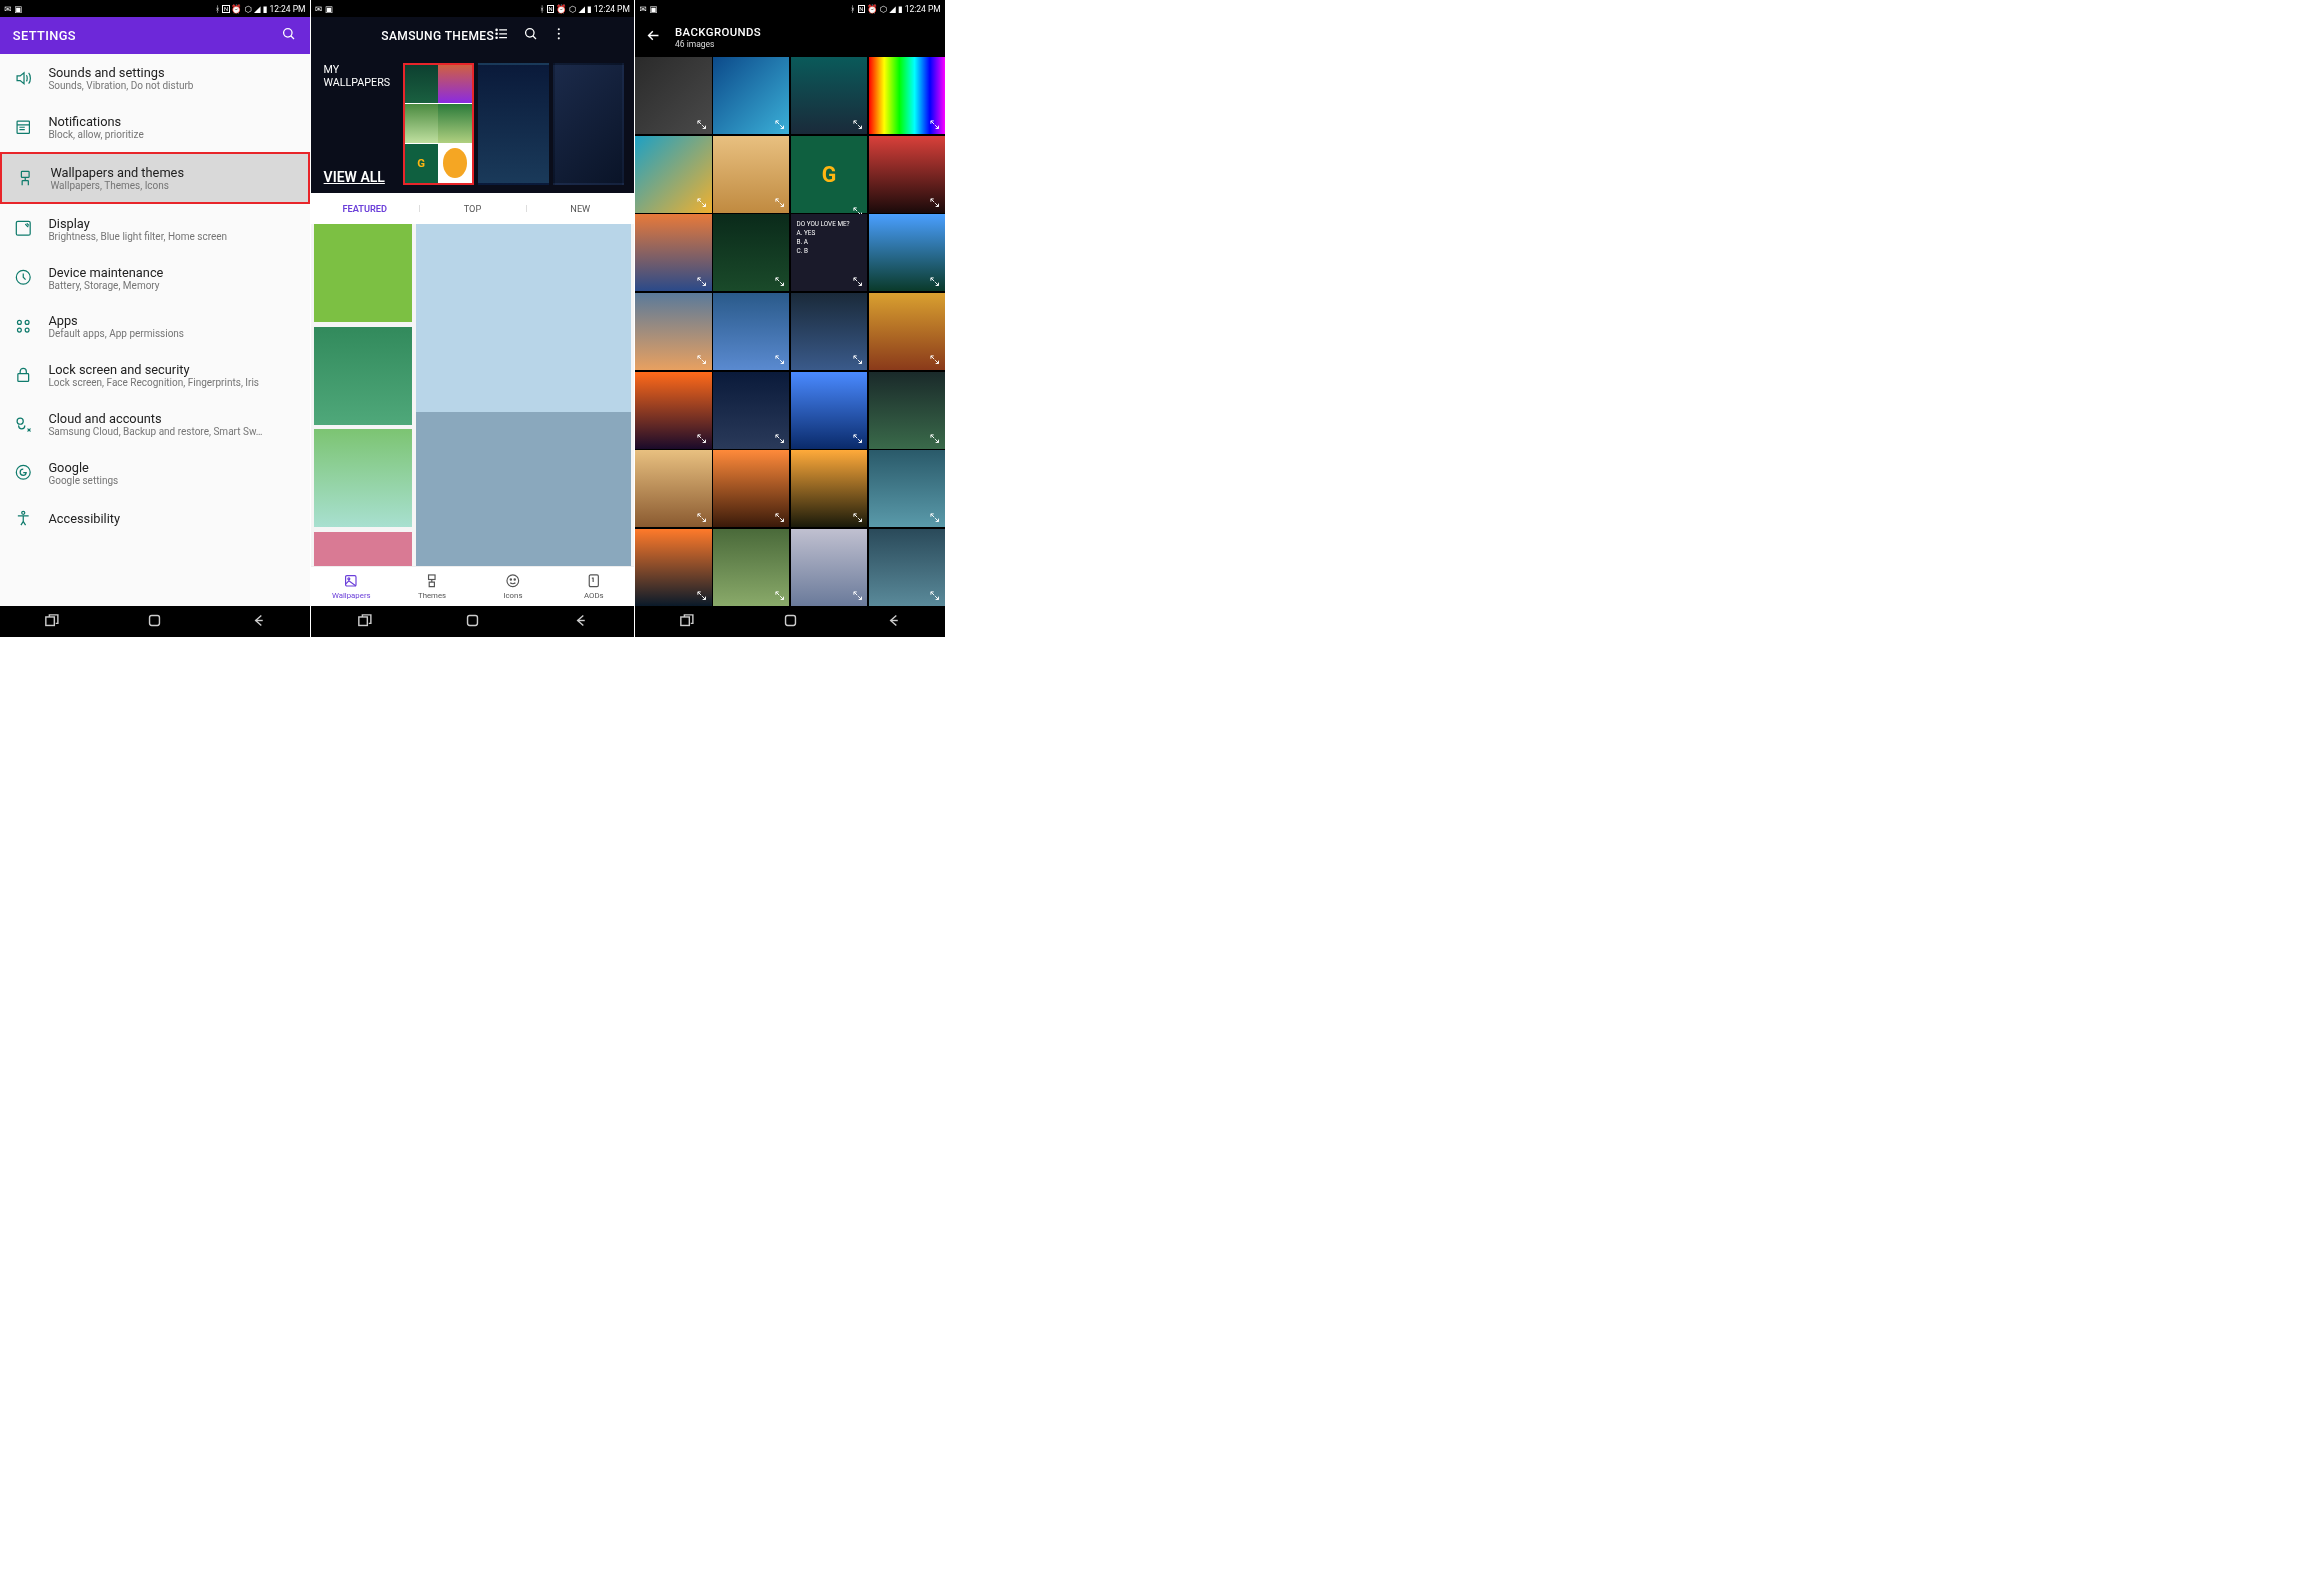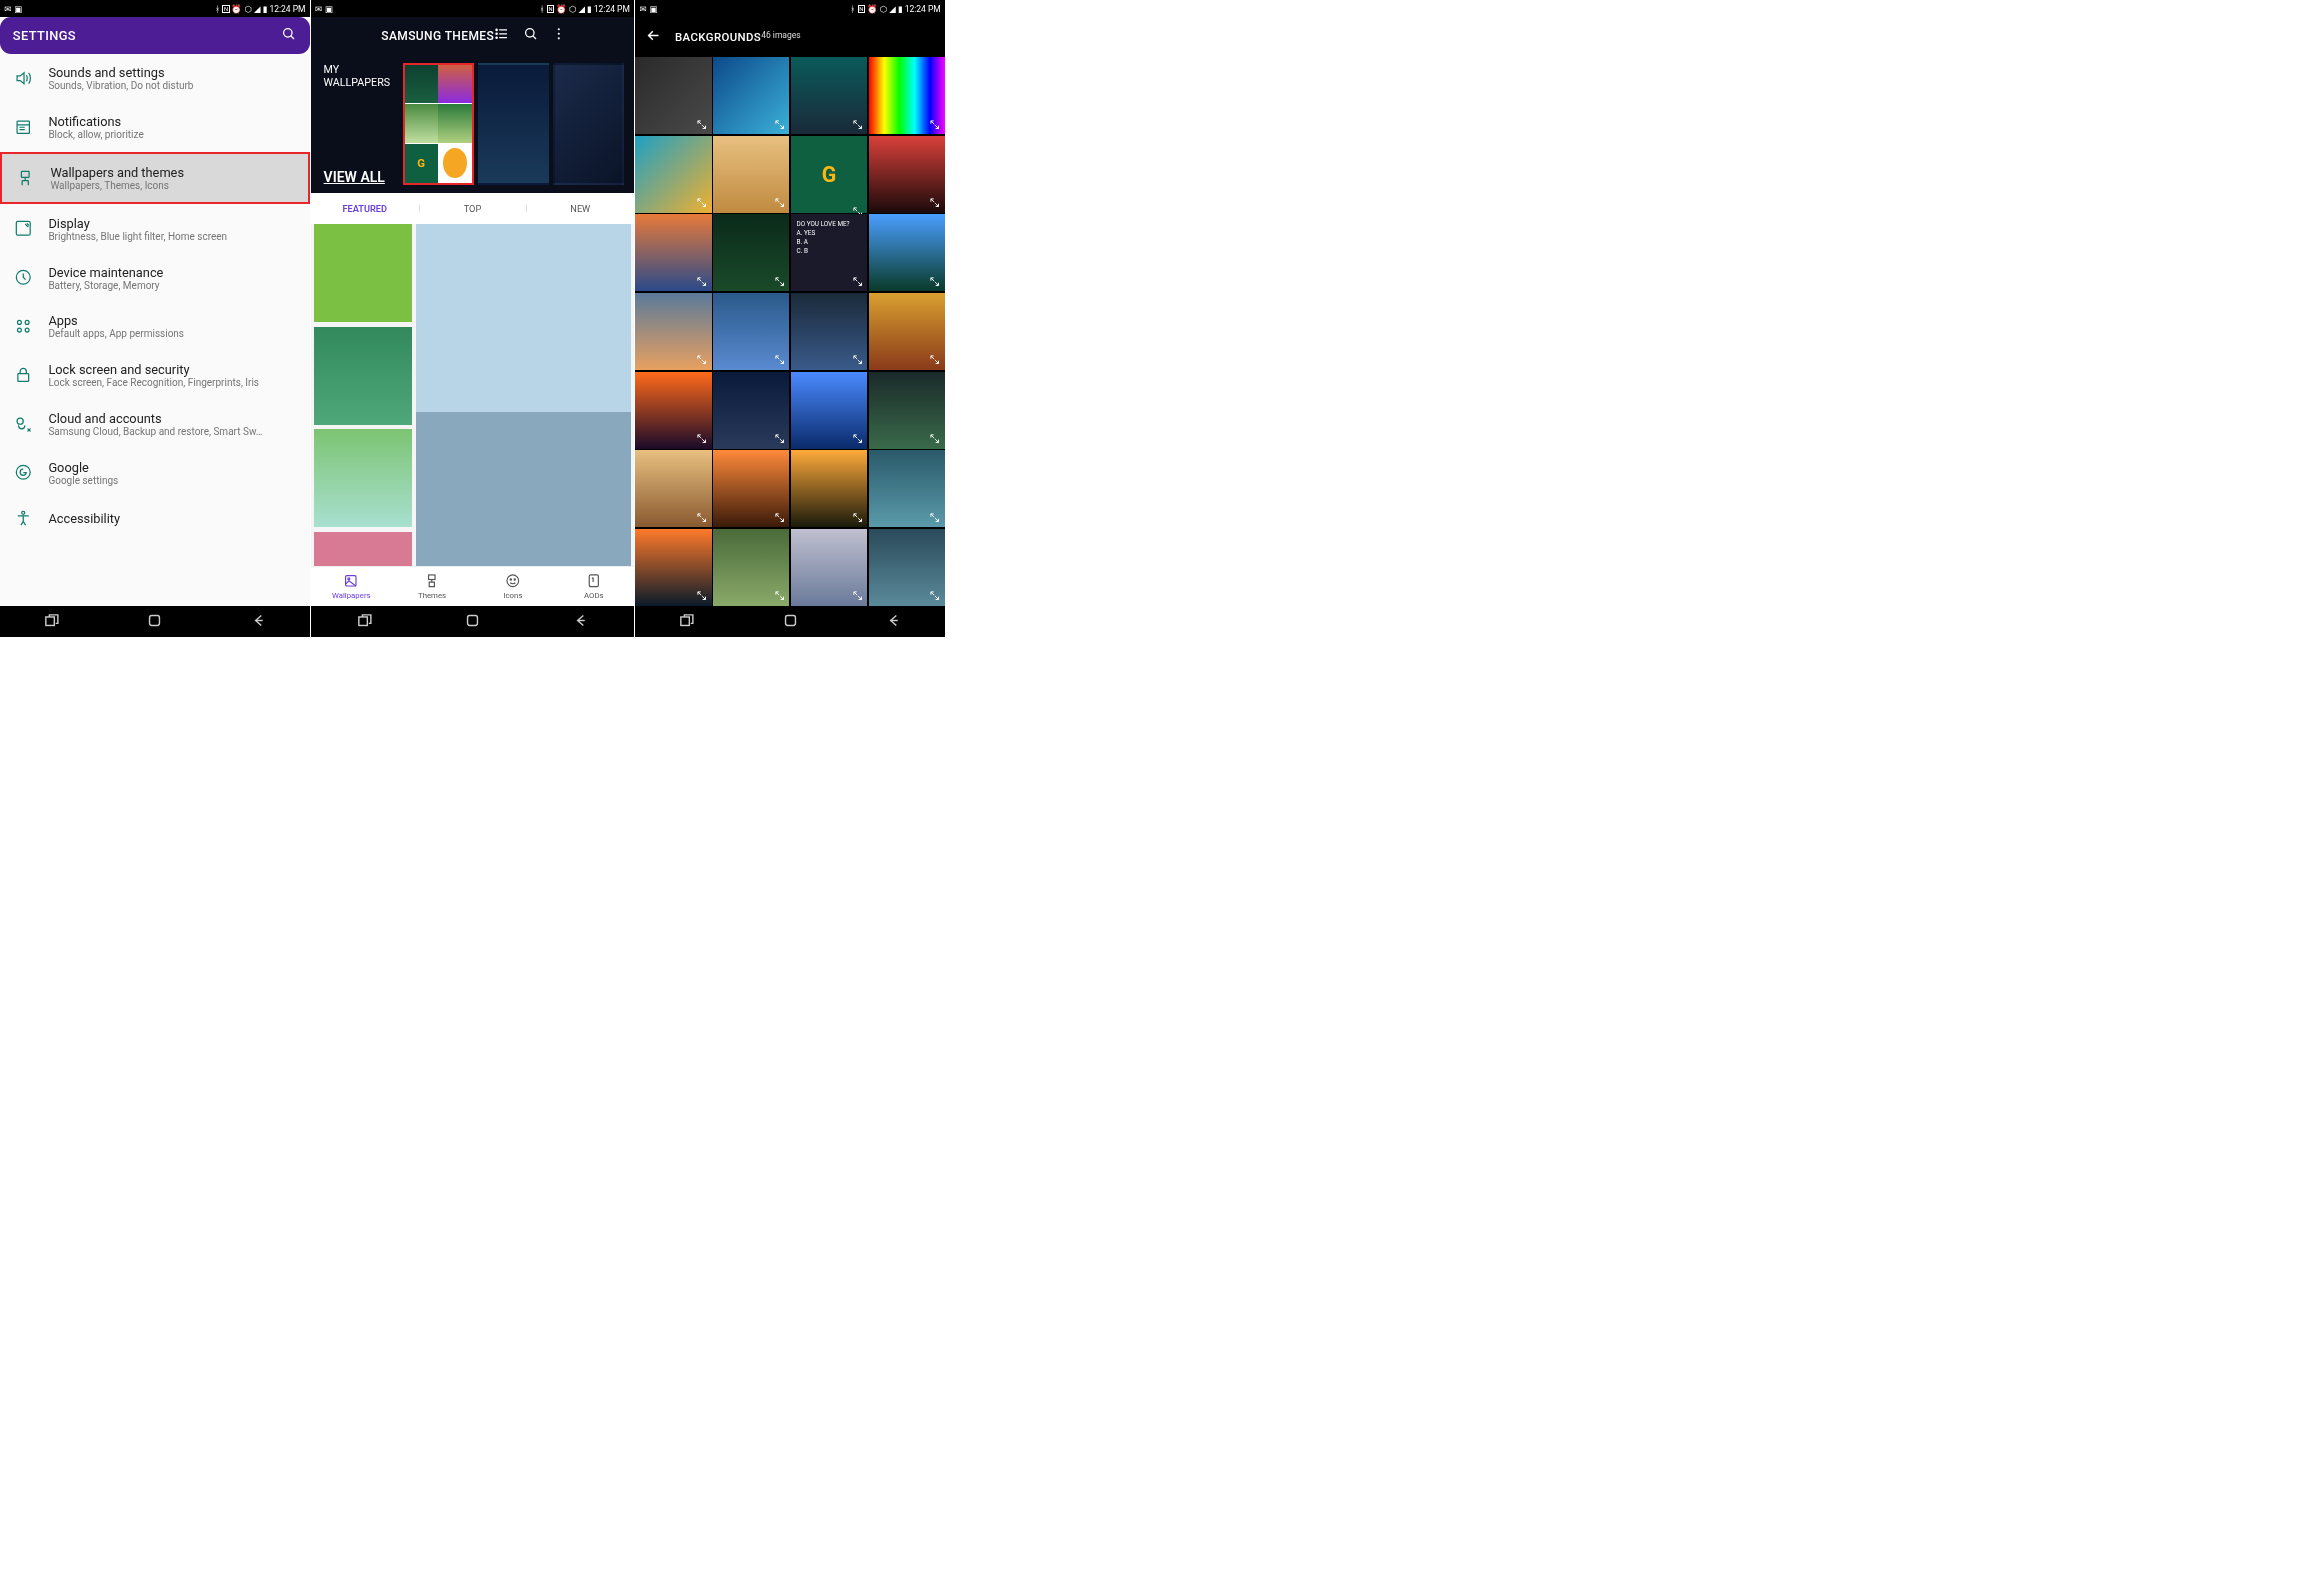--- a/index.html
+++ b/index.html
@@ -11,21 +11,21 @@
   .status-bar { height: 17px; background: #000; color: #fff; display: flex; align-items: center; justify-content: space-between; padding: 0 4.3px; font-size: 8.5px; }
   .status-left { display: flex; gap: 2.8px; align-items: center; }
   .status-right { display: flex; gap: 2.1px; align-items: center; }
   .status-icon { width: 10px; height: 10px; fill: #fff; }
 
   
   .nav-bar { height: 31px; background: #000; display: flex; justify-content: space-around; align-items: center; }
   .nav-btn { width: 17px; height: 17px; stroke: #ccc; fill: none; stroke-width: 2; }
 
   
-  .settings-header { height: 37px; background: #4c1d95; color: #fff; display: flex; align-items: center; justify-content: space-between; padding: 0 12.8px; border-radius: 11px; }
+  .settings-header { height: 37px; background: #6d28d9; color: #fff; display: flex; align-items: center; justify-content: space-between; padding: 0 12.8px; }
   .settings-header h1 { font-size: 12.8px; font-weight: 500; letter-spacing: 0.4px; }
   .settings-list { flex: 1; overflow: hidden; background: #fafafa; }
   .settings-item { display: flex; align-items: center; padding: 11.4px 12.8px; gap: 15.6px; }
   .settings-item.highlighted { background: #d9d9d9; border: 2.8px solid #e8252a; }
   .settings-icon { width: 20px; height: 20px; flex-shrink: 0; display: flex; align-items: center; justify-content: center; }
   .settings-icon svg { width: 18.5px; height: 18.5px; stroke: #0f7b6c; fill: none; stroke-width: 1.6; }
   .settings-text { flex: 1; min-width: 0; }
   .settings-title { font-size: 12.8px; color: #212121; }
   .settings-sub { font-size: 10px; color: #757575; margin-top: 0; white-space: nowrap; overflow: hidden; text-overflow: ellipsis; }
 
@@ -62,21 +62,21 @@
   .feat-tile.t3 { background: linear-gradient(#7cc472, #a8e0d0); }
   .feat-tile.t4 { background: #d97a94; }
   .feat-tile.city { background: linear-gradient(#b8d5e8 55%, #8aa8bd 55%); }
   .bottom-nav { height: 40px; display: flex; border-top: 0.7px solid #eee; background: #fff; }
   .bn-item { flex: 1; display: flex; flex-direction: column; align-items: center; justify-content: center; gap: 2.1px; font-size: 7.8px; color: #555; }
   .bn-item.active { color: #6b3fd9; }
   .bn-item svg { width: 15.6px; height: 15.6px; stroke: currentColor; fill: none; stroke-width: 1.8; }
 
   
   .bg-header { height: 40px; background: #000; color: #fff; display: flex; align-items: center; padding: 0 10px; gap: 12.8px; }
-  .bg-titles { display: flex; flex-direction: row; }
+  .bg-titles { display: flex; flex-direction: column; }
   .bg-title { font-size: 11.4px; font-weight: 500; letter-spacing: 0.4px; }
   .bg-sub { font-size: 8.5px; opacity: 0.85; }
   .bg-grid { flex: 1; display: grid; grid-template-columns: repeat(4, 1fr); grid-auto-rows: 1fr; gap: 1.4px; background: #000; overflow: hidden; }
   .bg-cell { position: relative; }
   .bg-cell .expand { position: absolute; right: 4.3px; bottom: 4.3px; width: 11.4px; height: 11.4px; }
   .expand svg { width: 100%; height: 100%; stroke: #fff; stroke-width: 2; fill: none; }
   
   .c0{background:linear-gradient(135deg,#2a2a2a,#4a4a4a);} .c1{background:linear-gradient(135deg,#0c4a8a,#3bb0d8);} .c2{background:linear-gradient(#0a5a5a,#1a2a3a);} .c3{background:linear-gradient(90deg,#f00,#ff0,#0f0,#0ff,#00f,#f0f);}
   .c4{background:linear-gradient(135deg,#1da0c4,#f0b030);} .c5{background:linear-gradient(#e8c080,#c08a40);} .c6{background:#0f6040;display:flex;align-items:center;justify-content:center;color:#ffb612;font-size:21.3px;font-weight:bold;} .c7{background:linear-gradient(#d9403a,#1a0a0a);}
   .c8{background:linear-gradient(#e87a3a,#2a4a8a);} .c9{background:linear-gradient(#0a2a1a,#1a4a2a);} .c10{background:#1a1a2a;color:#fff;font-size:6.4px;padding:5.7px;line-height:1.4;} .c11{background:linear-gradient(#4a9fff,#0a3a2a);}

